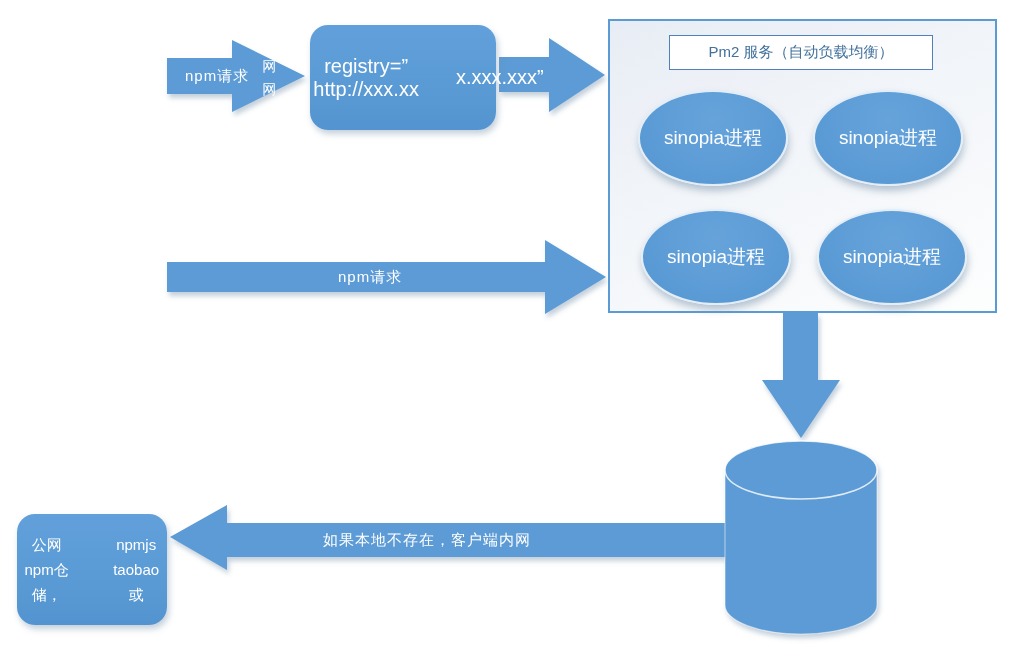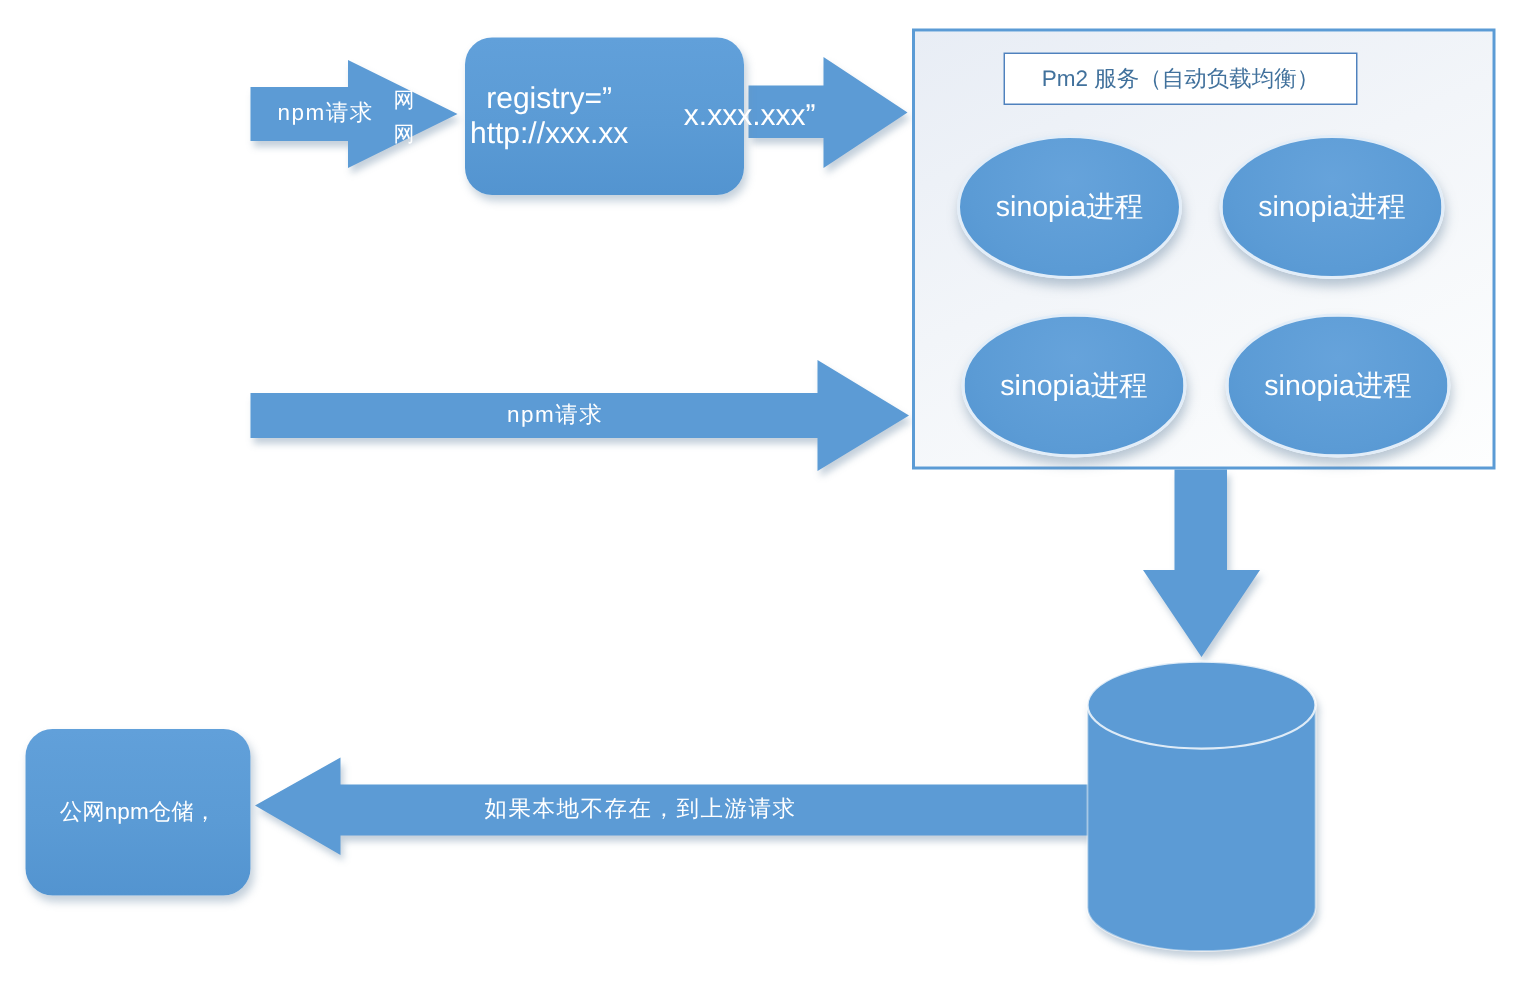--- a/index.html
+++ b/index.html
@@ -44,21 +44,21 @@
     position: absolute;
     left: 608px; top: 19px;
     width: 389px; height: 294px;
     border: 2px solid #5b9bd5;
     background: linear-gradient(155deg, #e8edf5 0%, #f2f5f9 45%, #fdfefe 100%);
     z-index: 2;
   }
   .pm2-title {
     position: absolute;
     left: 59px; top: 14px;
-    width: 236px; height: 35px;
+    width: 264px; height: 35px;
     background: #ffffff;
     border: 1px solid #4f81bd;
     color: #41719c;
     font-size: 15px;
     display: flex;
     align-items: center;
     justify-content: center;
   }
   .proc-ellipse {
     position: absolute;
@@ -92,21 +92,21 @@
     position: absolute;
     left: 721px; top: 503px;
     width: 160px;
     z-index: 3;
     color: #ffffff;
     font-size: 15.5px;
     line-height: 25px;
     text-align: center;
   }
 
-  .public-box { padding: 8px 4px; }
+  .public-box { padding: 8px 4px; margin-top: 28px; }
   .public-line { font-size: 15px; line-height: 25px; }
 </style>
 </head>
 <body>
 
 <div class="canvas">
 
   <svg class="connectors" viewBox="0 0 1011 654" xmlns="http://www.w3.org/2000/svg">
     <defs>
       <filter id="ds" x="-20%" y="-20%" width="140%" height="140%">
@@ -151,22 +151,23 @@
       <span>sinopia进程</span>
     </div>
     <div class="proc-ellipse e4">
       <span>sinopia进程</span>
     </div>
   </div>
 
 
   <div class="node public-box" style="left:17px; top:486px; width:150px; height:111px;">
     <div class="public-line">公网npm仓储，</div>
+    <div class="public-line">npmjs taobao 或</div>
   </div>
 
   <div class="arrow-label" style="left:185px; top:63px; width:100px;">npm请求</div>
 
   <div class="arrow-label" style="left:338px; top:264px; width:100px;">npm请求</div>
 
-  <div class="arrow-label" style="left:323px; top:527px; width:252px;">如果本地不存在，到上游请求</div>
+  <div class="arrow-label" style="left:323px; top:527px; width:252px;">如果本地不存在，客户端内网</div>
 
 
 </div>
 
 </body></html>

